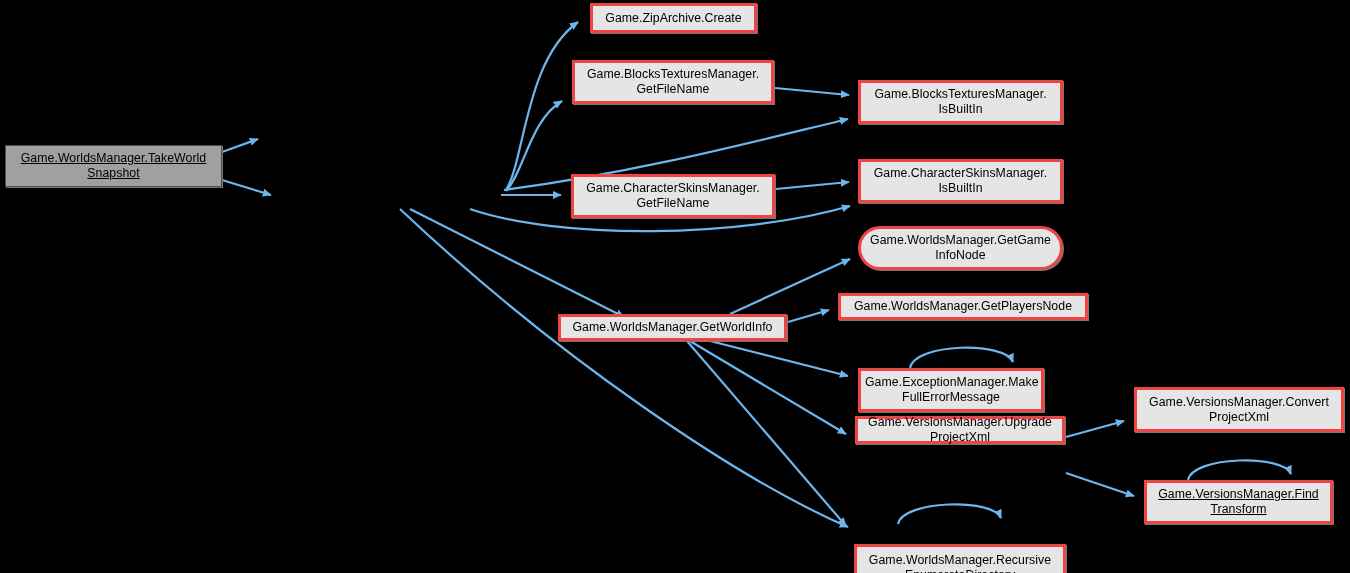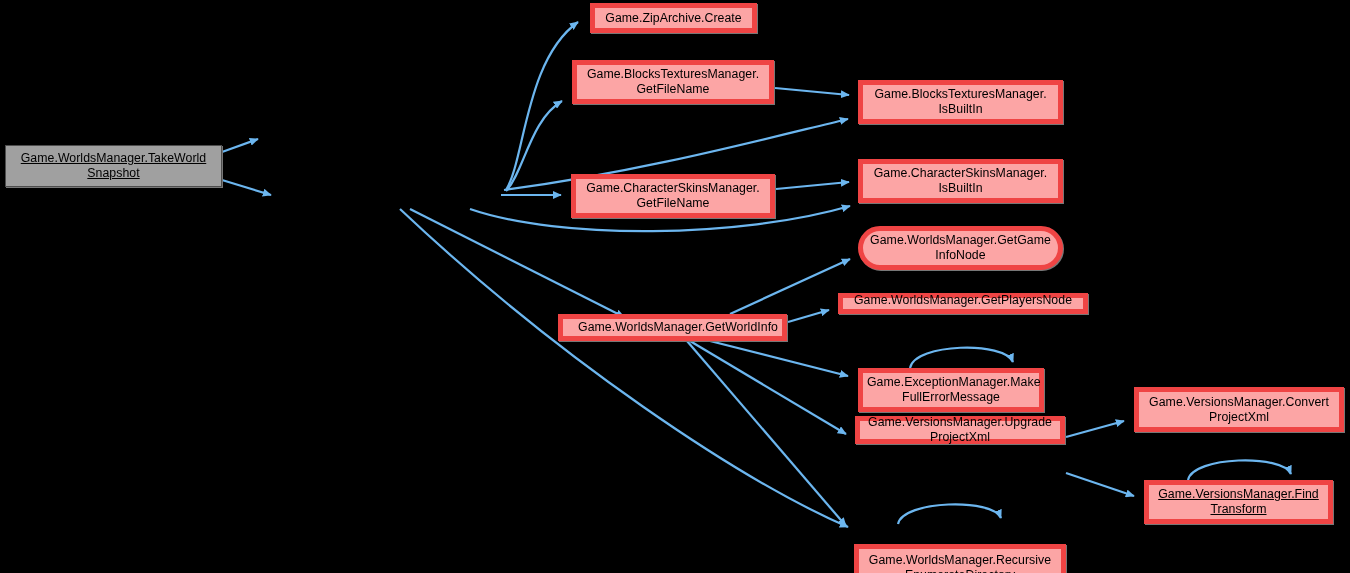--- a/index.html
+++ b/index.html
@@ -25,22 +25,22 @@
     width: 1350px;
     height: 573px;
   }
   .node {
     position: absolute;
     box-sizing: border-box;
     display: flex;
     align-items: center;
     justify-content: center;
     text-align: center;
-    background: #fca5a5;
-    border: 5px solid #ef4444;
+    background: #e5e5e5;
+    border: 3px solid #ef4444;
     box-shadow: 1px 1px 0 0 #777777;
     color: #000000;
     font-size: 12.3px;
     line-height: 15px;
     letter-spacing: 0.05px;
     padding: 1px 4px;
     z-index: 5;
     cursor: pointer;
     white-space: pre-line;
   }
@@ -137,25 +137,25 @@
   <div class="node" style="left:858px;top:159px;width:205px;height:44px;">
     <span class="node-label">Game.CharacterSkinsManager.
 IsBuiltIn</span>
   </div>
 
   <div class="node" style="left:858px;top:226px;width:205px;height:44px;border-radius:22px;">
     <span class="node-label">Game.WorldsManager.GetGame
 InfoNode</span>
   </div>
 
-  <div class="node" style="left:838px;top:293px;width:250px;height:21px;align-items:flex-end;">
+  <div class="node" style="left:838px;top:293px;width:250px;height:27px;">
     <span class="node-label">Game.WorldsManager.GetPlayersNode</span>
   </div>
 
-  <div class="node" style="left:558px;top:314px;width:229px;height:27px;text-align:right;">
+  <div class="node" style="left:558px;top:314px;width:229px;height:27px;">
     <span class="node-label">Game.WorldsManager.GetWorldInfo</span>
   </div>
 
   <div class="node" style="left:858px;top:368px;width:186px;height:44px;">
     <span class="node-label">Game.ExceptionManager.Make
 FullErrorMessage</span>
   </div>
 
   <div class="node" style="left:855px;top:416px;width:210px;height:28px;">
     <span class="node-label">Game.VersionsManager.Upgrade

